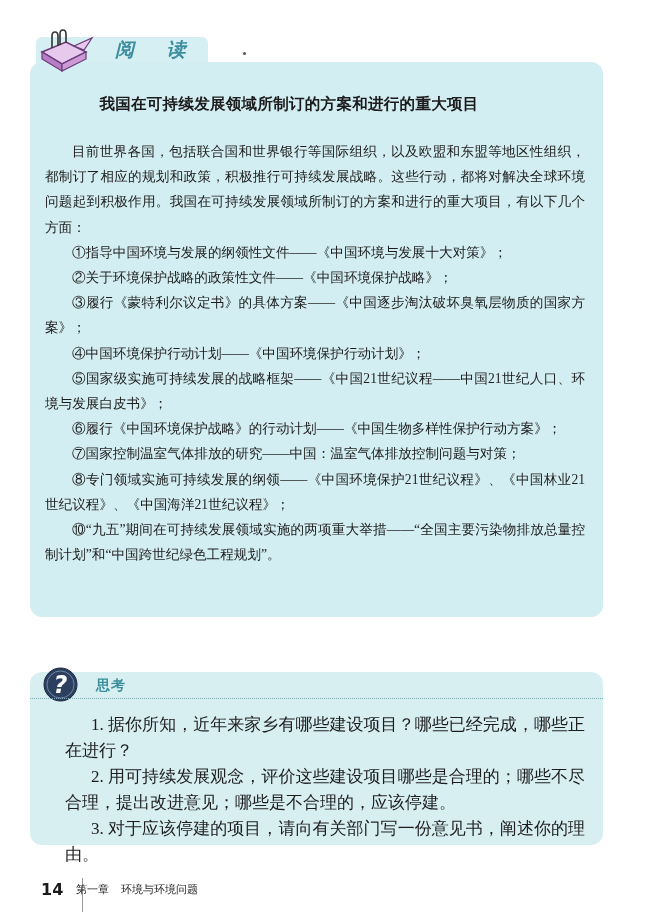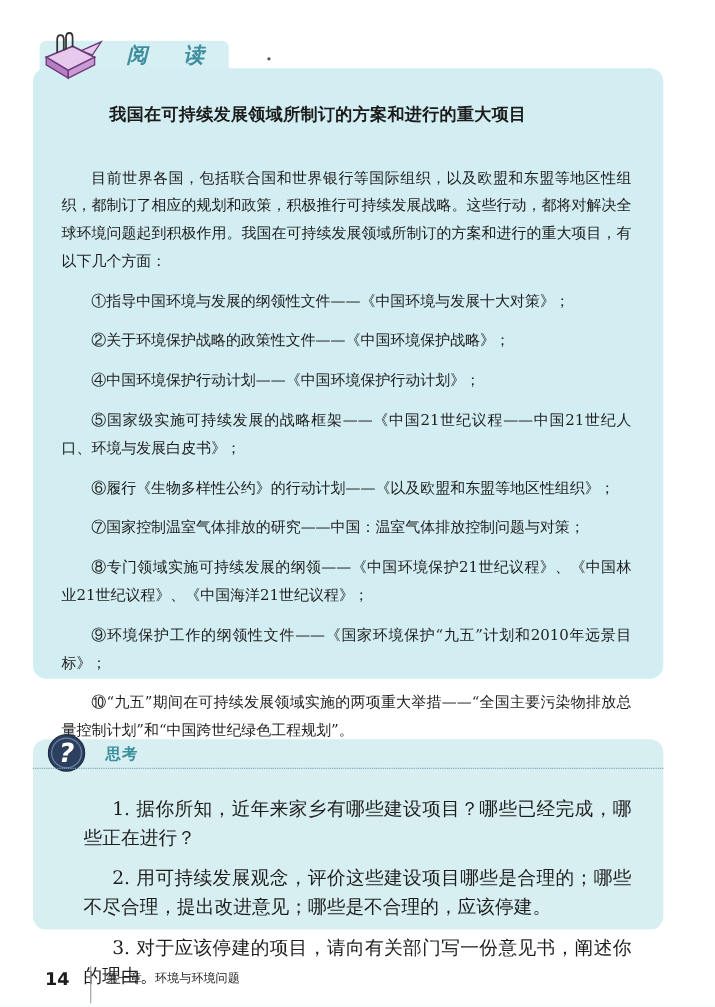--- a/index.html
+++ b/index.html
@@ -77,22 +77,23 @@
       position: absolute;
       left: 45px;
       top: 139px;
       width: 540px;
       font-size: 13.6px;
       line-height: 25.2px;
       color: #1d1d1d;
       text-align: justify;
     }
     .para {
-      margin: 11px;
+      margin: 0;
       text-indent: 27px;
+      font-family: Liberation Serif, serif;
     }
     
     .think-box {
       position: absolute;
       left: 30px;
       top: 672px;
       width: 573px;
       height: 173px;
       background: #d8eff2;
       border-radius: 12px;
@@ -148,21 +149,21 @@
     .footer-divider {
       position: absolute;
       left: 82px;
       top: 878px;
       width: 1px;
       height: 34px;
       background: #9a9a9a;
     }
     .chapter-label {
       position: absolute;
-      left: 96px;
+      left: 76px;
       top: 882px;
       font-family: "DejaVu Sans", sans-serif;
       font-size: 11px;
       color: #222;
     }
     .chapter-label span + span { margin-left: 12px; }
   </style>
 </head>
 <body>
 
@@ -181,26 +182,26 @@
 </div>
 <div class="reading-label">阅 读</div>
 <div class="dot-mark"></div>
 
 <div class="reading-title">我国在可持续发展领域所制订的方案和进行的重大项目</div>
 
 <div class="reading-body">
   <p class="para">目前世界各国，包括联合国和世界银行等国际组织，以及欧盟和东盟等地区性组织，都制订了相应的规划和政策，积极推行可持续发展战略。这些行动，都将对解决全球环境问题起到积极作用。我国在可持续发展领域所制订的方案和进行的重大项目，有以下几个方面：</p>
   <p class="para"><span>①</span><span>指导中国环境与发展的纲领性文件——《中国环境与发展十大对策》；</span></p>
   <p class="para"><span>②</span><span>关于环境保护战略的政策性文件——《中国环境保护战略》；</span></p>
+  <p class="para"><span>③</span><span>履行《蒙特利尔议定书》的具体方案——《中国逐步淘汰破坏臭氧层物质的国家方案》；</span></p>
   <p class="para"><span>④</span><span>中国环境保护行动计划——《中国环境保护行动计划》；</span></p>
   <p class="para"><span>⑤</span><span>国家级实施可持续发展的战略框架——《中国21世纪议程——中国21世纪人口、环境与发展白皮书》；</span></p>
-  <p class="para"><span>⑥</span><span>履行《生物多样性公约》的行动计划——《以及欧盟和东盟等地区性组织》；</span></p>
+  <p class="para"><span>⑥</span><span>履行《中国环境保护战略》的行动计划——《中国生物多样性保护行动方案》；</span></p>
   <p class="para"><span>⑦</span><span>国家控制温室气体排放的研究——中国：温室气体排放控制问题与对策；</span></p>
   <p class="para"><span>⑧</span><span>专门领域实施可持续发展的纲领——《中国环境保护21世纪议程》、《中国林业21世纪议程》、《中国海洋21世纪议程》；</span></p>
-  <p class="para"><span>⑨</span><span>环境保护工作的纲领性文件——《国家环境保护“九五”计划和2010年远景目标》；</span></p>
   <p class="para"><span>⑩</span><span>“九五”期间在可持续发展领域实施的两项重大举措——“全国主要污染物排放总量控制计划”和“中国跨世纪绿色工程规划”。</span></p>
 </div>
 
 <div class="think-box"></div>
 <div class="think-icon">
   <svg width="35" height="35" viewBox="0 0 35 35">
     <circle cx="17.5" cy="17.5" r="16.5" fill="#2d3f5f" stroke="#1a2740" stroke-width="1"></circle>
     <circle cx="17.5" cy="17.5" r="13.5" fill="none" stroke="#6e87a8" stroke-width="1"></circle>
     <text x="17.5" y="26" text-anchor="middle" font-family="DejaVu Sans, sans-serif" font-size="24" font-weight="bold" font-style="italic" fill="#ffffff">?</text>
   </svg>

